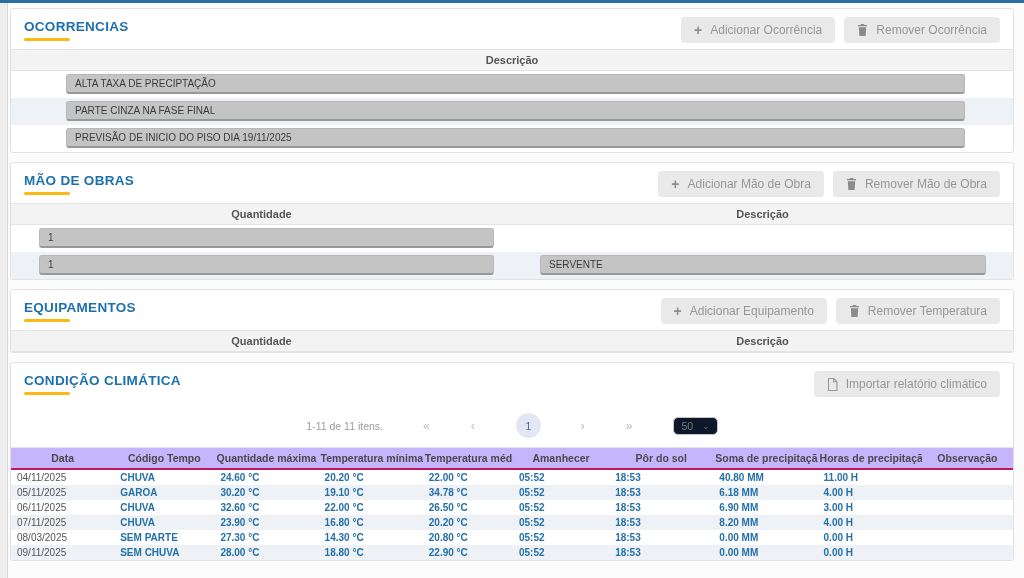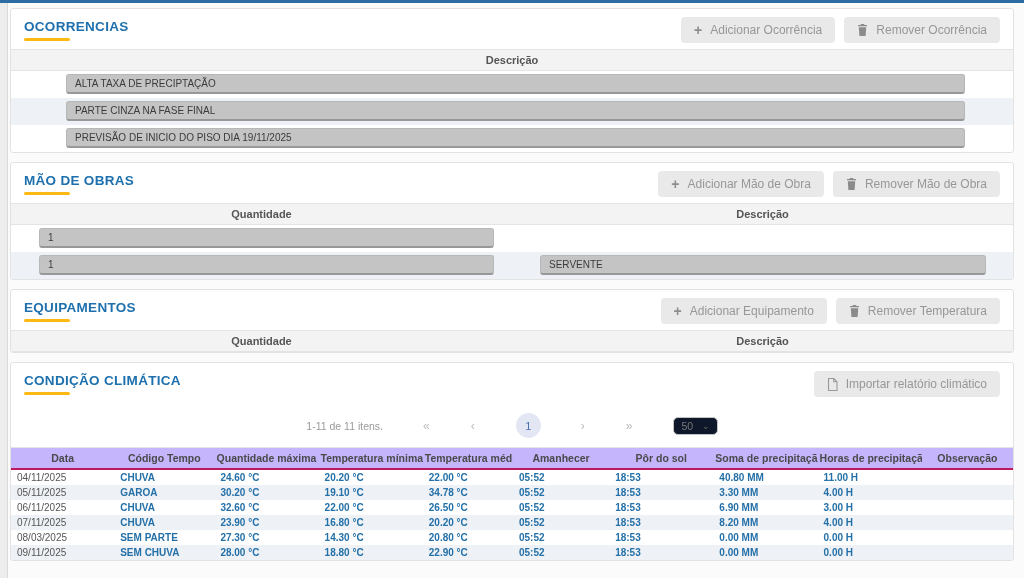--- a/index.html
+++ b/index.html
@@ -269,21 +269,21 @@
             <td></td>
           </tr>
           <tr>
             <td class="c-date">05/11/2025</td>
             <td>GAROA</td>
             <td>30.20 °C</td>
             <td>19.10 °C</td>
             <td>34.78 °C</td>
             <td>05:52</td>
             <td>18:53</td>
-            <td>3.30 MM</td>
+            <td>6.18 MM</td>
             <td>4.00 H</td>
             <td></td>
           </tr>
           <tr>
             <td class="c-date">06/11/2025</td>
             <td>CHUVA</td>
             <td>32.60 °C</td>
             <td>22.00 °C</td>
             <td>26.50 °C</td>
             <td>05:52</td>

